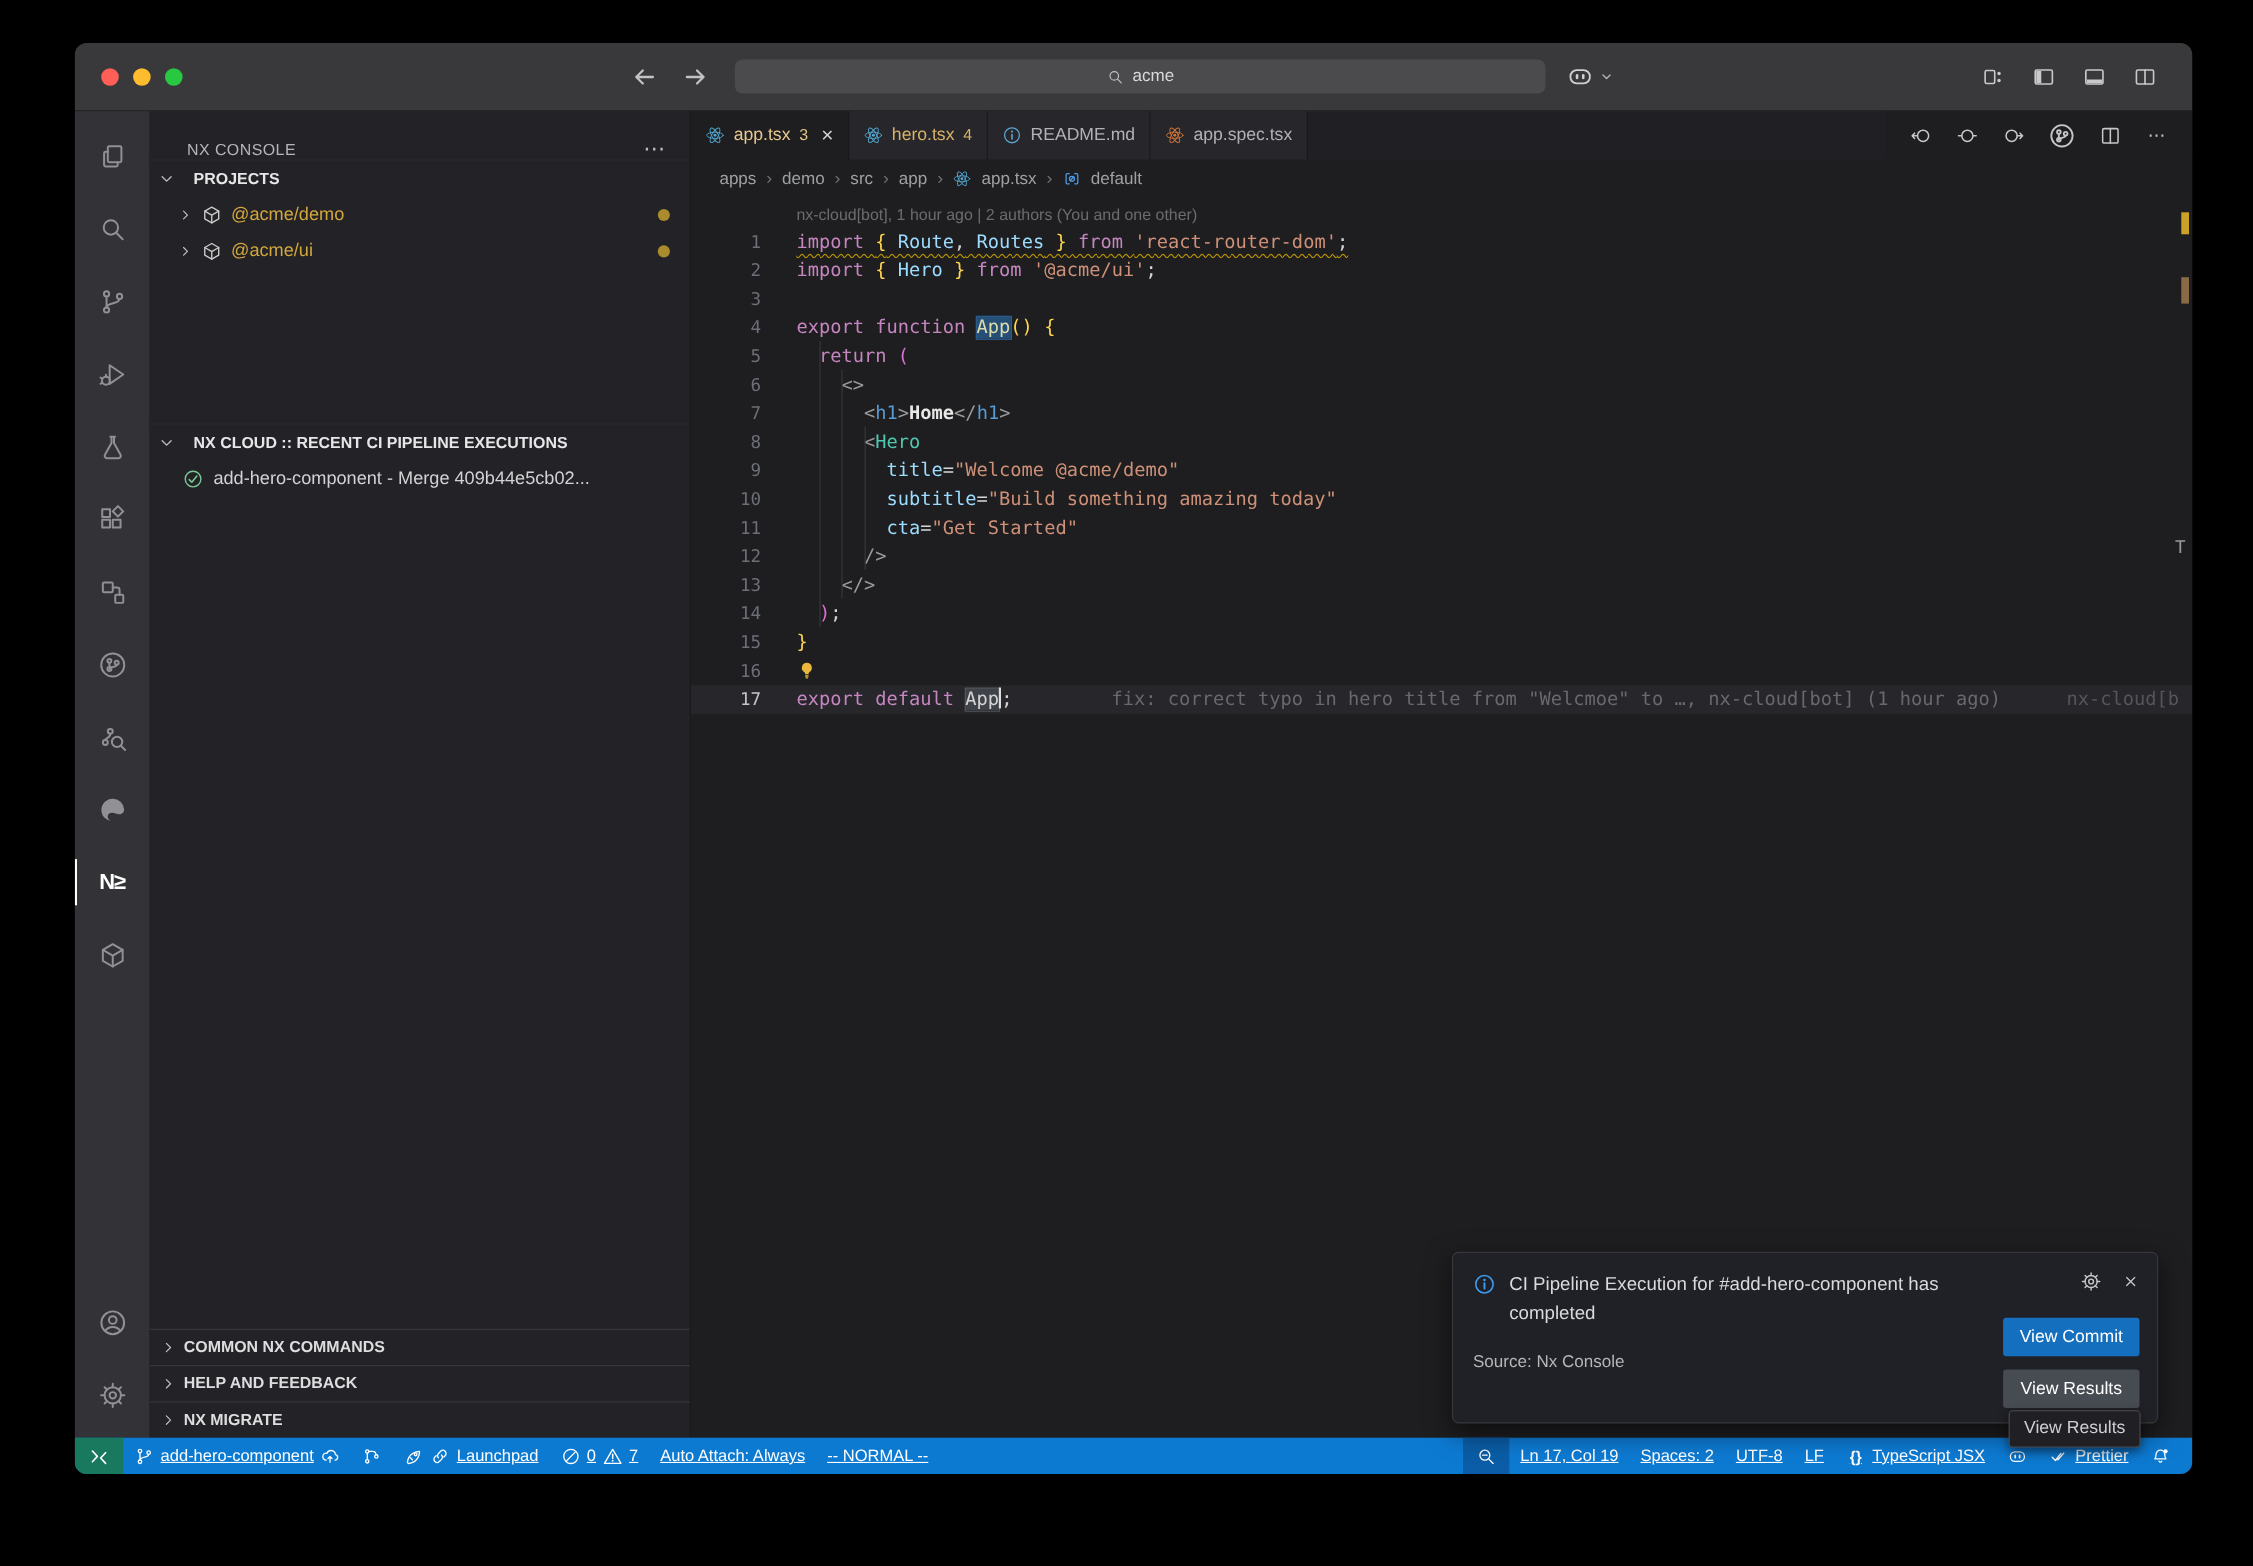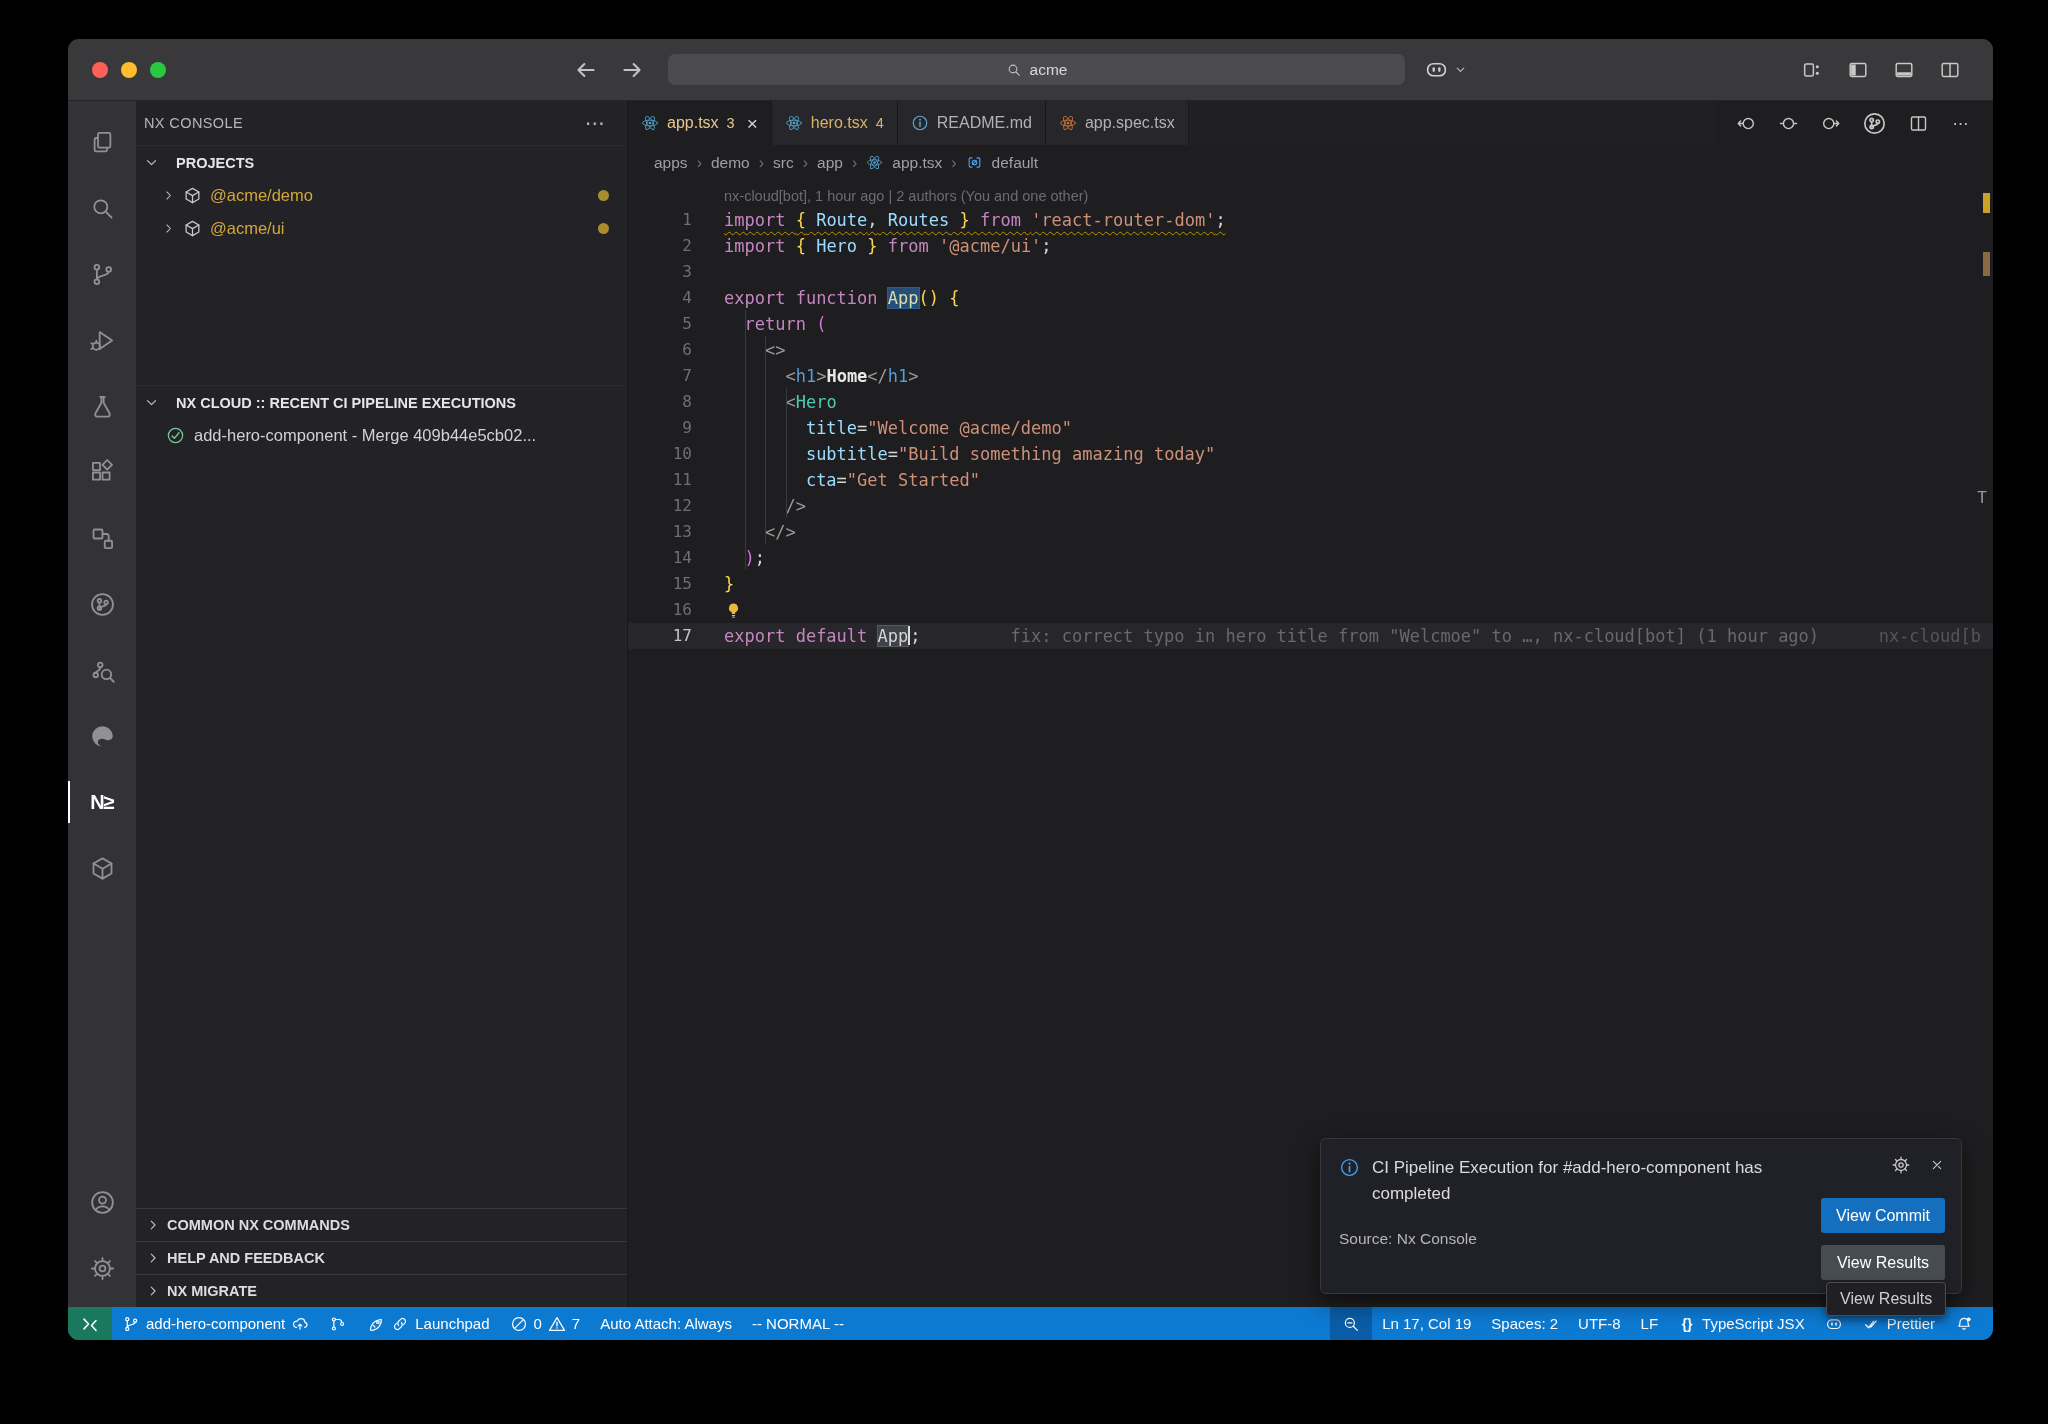--- a/index.html
+++ b/index.html
@@ -33,21 +33,21 @@
   .activitybar { width:68px; background:#333337; flex:none; display:flex; flex-direction:column; align-items:center; padding-top:8px; }
   .ab-item { width:68px; height:66px; display:flex; align-items:center; justify-content:center; color:#909095; position:relative; cursor:pointer; }
   .ab-item .ic { width:27px; height:27px; }
   .ab-item.active { color:#fff; }
   .ab-item.active::before { content:""; position:absolute; left:0; top:12px; bottom:12px; width:2px; background:#fff; }
   .ab-bottom { margin-top:auto; margin-bottom:6px; }
   .nx-logo { font-weight:700; font-size:20px; letter-spacing:-1px; }
 
   
   .sidebar { width:492px; background:#232327; border-right:1px solid #19191b; flex:none; display:flex; flex-direction:column; color:#ccc; }
-  .sb-title { height:44px; display:flex; align-items:center; justify-content:space-between; padding:0 22px 0 8px;
+  .sb-title { height:44px; display:flex; align-items:flex-end; justify-content:space-between; padding:0 22px 0 34px;
               color:#b6b6b9; font-size:14.5px; letter-spacing:.4px; }
   .sb-title .ic { width:20px; height:20px; color:#bcbcbc; font-size:20px; }
   .sb-header { height:34px; display:flex; align-items:center; gap:17px; padding-left:8px;
                font-weight:700; font-size:14.5px; color:#e6e6e8; border-top:1px solid #2b2b2f; }
   .sb-header .ic { width:15px; height:15px; color:#c0c0c0; }
   .sb-row { height:33px; display:flex; align-items:center; gap:8px; padding-left:26px; font-size:16.5px; }
   .sb-row .chv { width:13px; height:13px; color:#c7c7c7; }
   .sb-row .pkg { width:19px; height:19px; color:#c9c9c9; }
   .proj-lbl { color:#d3a73c; }
   .mod-dot { width:11px; height:11px; border-radius:50%; background:#ab8c2d; margin-left:auto; margin-right:18px; }
@@ -102,21 +102,21 @@
   .bulb-ic{width:19px;height:19px;vertical-align:-4px;}
   .guide{position:absolute;width:1px;background:#39393d;}
   .rmark{position:absolute;right:3px;width:7px;}
   .rletter{position:absolute;right:6px;top:308px;color:#97979c;font-size:16px;}
 
   
   .statusbar { height:33px; background:#0d7ad2; flex:none; display:flex; align-items:stretch;
                color:#fff; font-size:15px; }
   .sb-left, .sb-right { display:flex; align-items:stretch; }
   .sb-right { margin-left:auto; padding-right:10px; }
-  .sbi { display:flex; align-items:center; gap:6px; padding:0 10px; cursor:pointer; }
+  .sbi { display:flex; align-items:center; gap:6px; padding:0 10px; cursor:pointer;text-decoration:underline; }
   .sbi .ic { width:18px; height:18px; }
   .sbi.remote { width:44px; background:#18795f; justify-content:center; padding:0; }
   .sbi.box { background:#0a5da6; width:42px; justify-content:center; padding:0; }
   .sbi .braces { font-weight:700; font-size:14px; }
 
   
   .toast { position:absolute; left:1252px; top:1099px; width:642px; height:156px; background:#202126;
            border:1px solid #38383c; border-radius:6px; box-shadow:0 8px 24px rgba(0,0,0,.55); z-index:9; }
   .toast-head { display:flex; gap:12px; padding:16px 18px 0 18px; }
   .toast-head .info { width:21px; height:21px; color:#3e9df2; margin-top:2px; }

